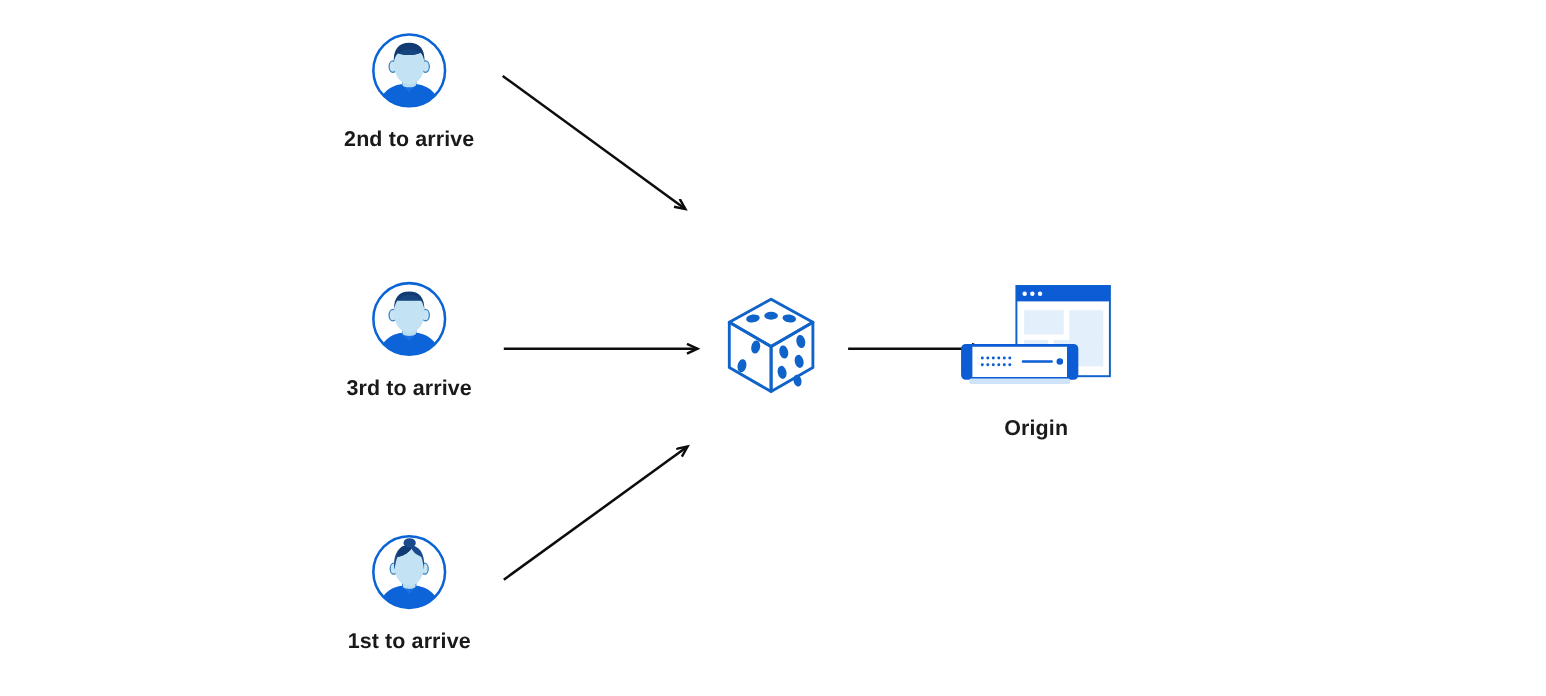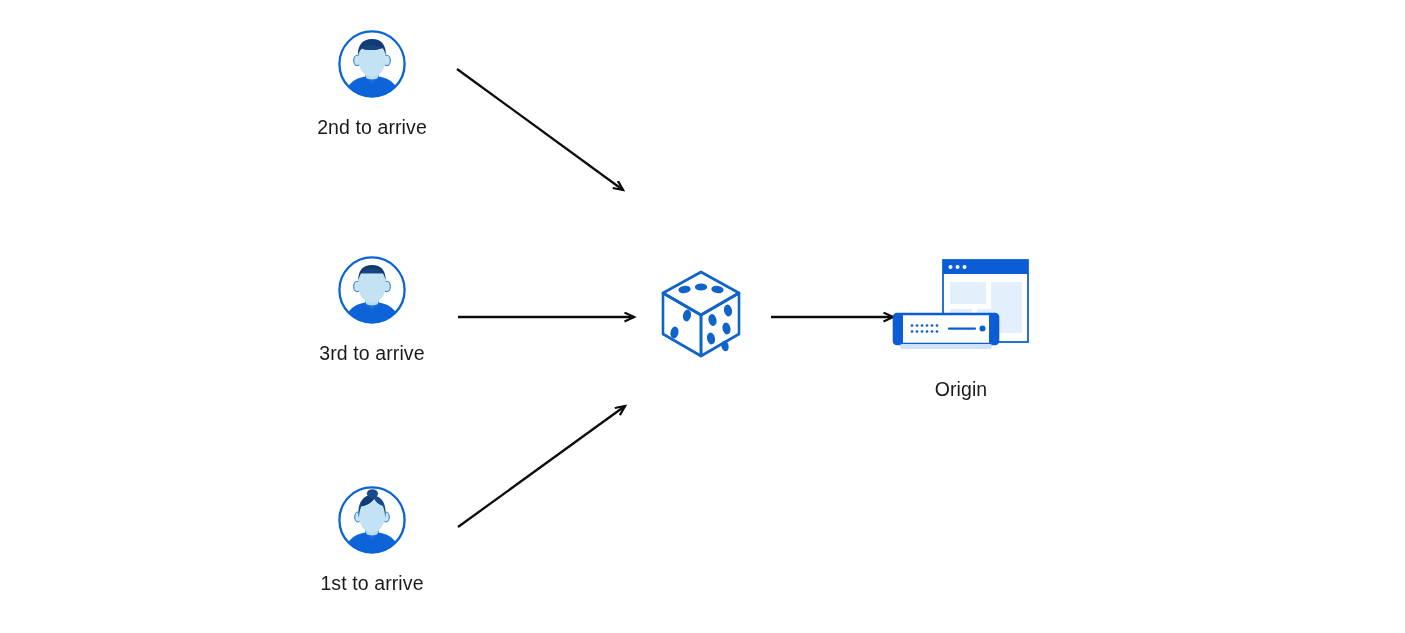--- a/index.html
+++ b/index.html
@@ -23,21 +23,21 @@
     position: absolute;
     display: flex;
     flex-direction: column;
     align-items: center;
   }
   .node-label {
     font-size: 19.5px;
     color: #1a1a1a;
     line-height: 1.2;
     white-space: nowrap;
-    font-weight: 400;
+    font-weight: 700;
     letter-spacing: 0.1px;
   }
   .avatar-node .node-label { margin-top: 16px; }
   .origin-node .node-label { margin-top: 16px; }
 
   .icon-wrap { display: block; line-height: 0; }
 
   svg.arrows {
     position: absolute;
     left: 0; top: 0;
@@ -183,21 +183,21 @@
           <ellipse cx="73.0" cy="44.5" rx="4.0" ry="6.0" transform="rotate(-12 73.0 44.5)"></ellipse>
           <ellipse cx="57.5" cy="54.0" rx="4.0" ry="6.0" transform="rotate(-12 57.5 54.0)"></ellipse>
           <ellipse cx="71.5" cy="62.5" rx="4.0" ry="6.0" transform="rotate(-12 71.5 62.5)"></ellipse>
           <ellipse cx="56.0" cy="72.5" rx="4.0" ry="6.0" transform="rotate(-12 56.0 72.5)"></ellipse>
           <ellipse cx="70.0" cy="80.0" rx="3.6" ry="5.4" transform="rotate(-12 70.0 80.0)"></ellipse>
         </g>
       </svg>
     </span>
   </div>
 
-  <div class="node origin-node" style="left:874px; top:256px; width:174px;text-align:center;">
+  <div class="node origin-node" style="left:855px; top:256px; width:174px;text-align:center;">
     <span class="icon-wrap">
       <svg width="140" height="106" viewBox="0 0 140 106" xmlns="http://www.w3.org/2000/svg">
 
         <g>
           <rect x="52" y="4" width="85" height="82" fill="#ffffff" stroke="#1063c8" stroke-width="1.8"></rect>
 
           <rect x="52" y="4" width="85" height="14" fill="#0b5cd5"></rect>
           <circle cx="59.5" cy="11" r="2.0" fill="#ffffff"></circle>
           <circle cx="66.5" cy="11" r="2.0" fill="#ffffff"></circle>
           <circle cx="73.5" cy="11" r="2.0" fill="#ffffff"></circle>

